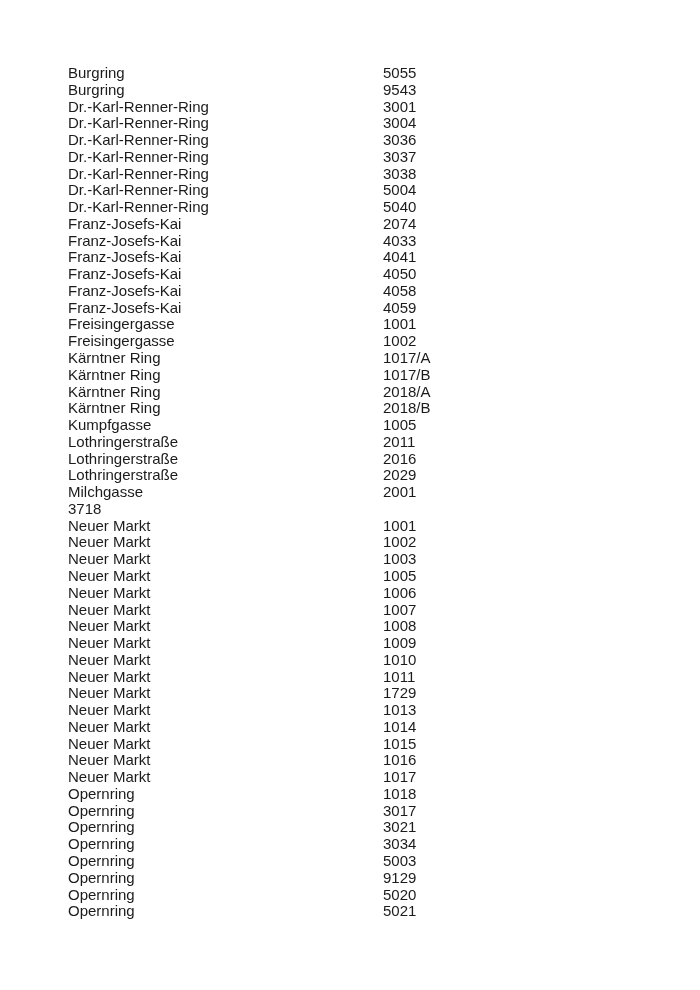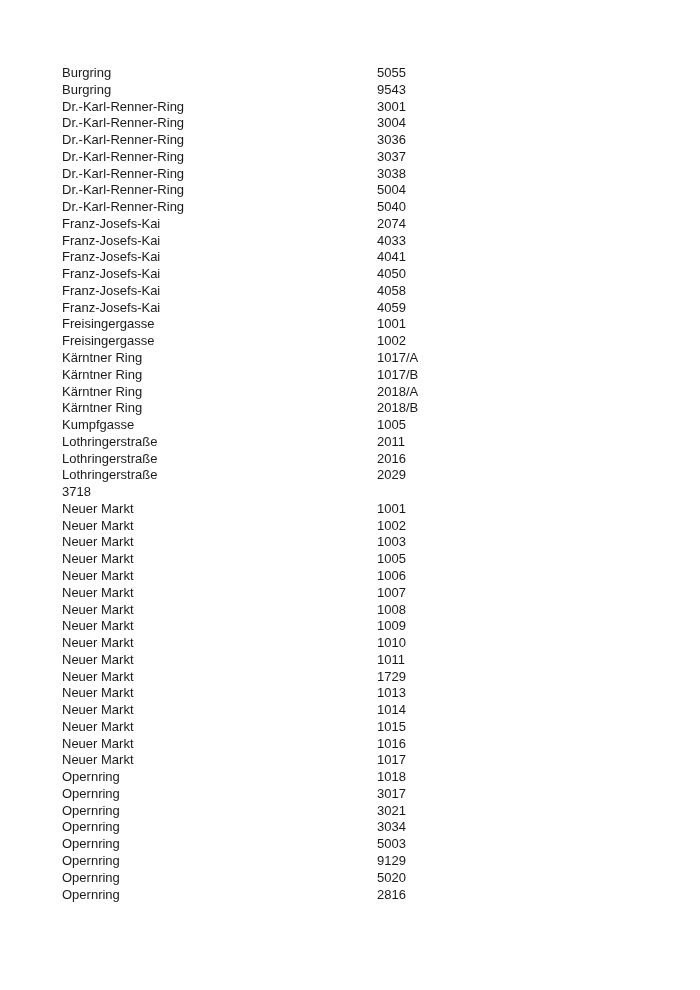--- a/index.html
+++ b/index.html
@@ -22,23 +22,24 @@
   .list {
     position: absolute;
     left: 62px;
     top: 65px;
     width: 580px;
   }
   .row {
     display: flex;
     height: 16.77px;
     line-height: 16.77px;
-    font-size: 13px;
+    font-size: 15px;
     color: #1b1b1b;
     white-space: nowrap;
+    margin-left: 6px;
   }
   .street {
     width: 315px;
     flex: 0 0 315px;
   }
   .number {
     flex: 0 0 auto;
   }
 </style>
 </head>
@@ -140,20 +141,24 @@
       </div>
       <div class="row">
         <span class="street">Lothringerstraße</span>
         <span class="number">2016</span>
       </div>
       <div class="row">
         <span class="street">Lothringerstraße</span>
         <span class="number">2029</span>
       </div>
       <div class="row">
+        <span class="street">Milchgasse</span>
+        <span class="number">2001</span>
+      </div>
+      <div class="row">
         <span class="number">3718</span>
       </div>
       <div class="row">
         <span class="street">Neuer Markt</span>
         <span class="number">1001</span>
       </div>
       <div class="row">
         <span class="street">Neuer Markt</span>
         <span class="number">1002</span>
       </div>
@@ -236,16 +241,16 @@
       <div class="row">
         <span class="street">Opernring</span>
         <span class="number">9129</span>
       </div>
       <div class="row">
         <span class="street">Opernring</span>
         <span class="number">5020</span>
       </div>
       <div class="row">
         <span class="street">Opernring</span>
-        <span class="number">2816</span>
+        <span class="number">5021</span>
       </div>
     </div>
 </div>
 
 </body></html>

